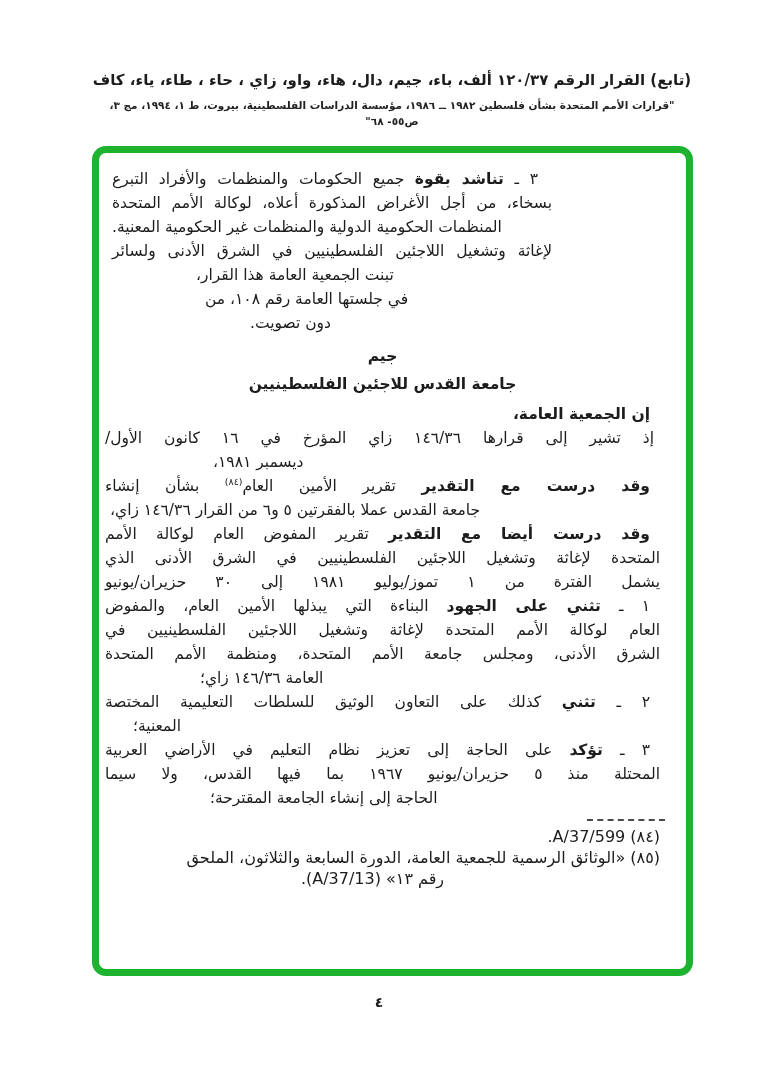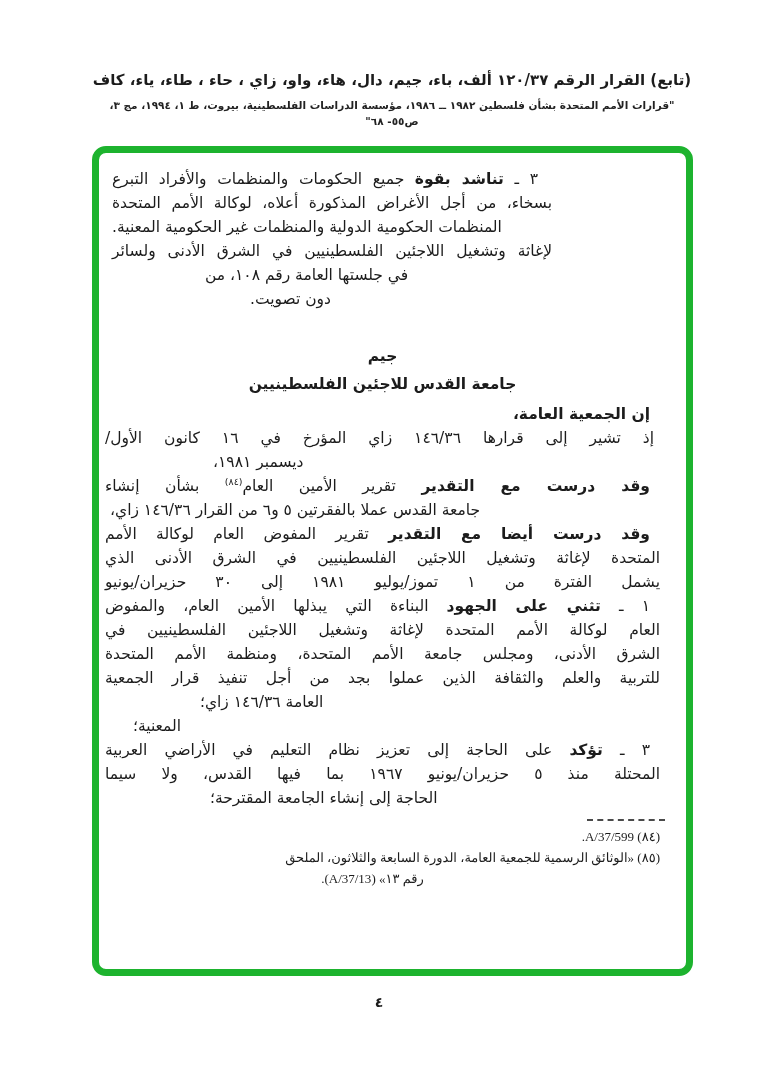--- a/index.html
+++ b/index.html
@@ -29,21 +29,21 @@
   .b{font-weight:bold;}
   .sup{font-size:9.5px;vertical-align:super;line-height:0;margin-top:7px;}
   .ind14{padding-right:14px;}
   .ind10{padding-right:10px;}
   .ind6{padding-right:6px;}
   .pl84{padding-left:84px;} .pl93{padding-left:93px;} .pl138{padding-left:138px;}
   .pl108{padding-left:108px;} .pl5{padding-left:5px;} .pl85{padding-left:85px;}
   .pl95{padding-left:95px;} .pl28{padding-left:28px;} .pl105{padding-left:105px;}
   .gt12{margin-top:12px;} .gt4{margin-top:4px;} .gt6{margin-top:6px;}
   .fnsep{border-top:2px dashed #4a4a4a;width:78px;margin:9px -5px 5px auto;}
-  .fn{font-size:13px;line-height:21px;font-family:Liberation Serif, serif;}
+  .fn{font-size:16px;line-height:21px;}
   .fn-cont{padding-left:0;padding-right:0;text-align:center;padding-right:20px;}
   .pgnum{position:absolute;top:994px;left:0;width:758px;text-align:center;
          font-size:14px;font-weight:bold;direction:rtl;}
 </style>
 </head>
 <body>
 
 <div class="page">
 
   <div class="hdr">
@@ -51,20 +51,21 @@
     <div class="hdr-src">"قرارات الأمم المتحدة بشأن فلسطين ١٩٨٢ ــ ١٩٨٦، مؤسسة الدراسات الفلسطينية، بيروت، ط ١، ١٩٩٤، مج ٣، ص٥٥- ٦٨"</div>
   </div>
 
   <div class="gbox"></div>
 
   <div class="colA">
     <div class="ln j ind14"><span>٣ ـ </span><span class="b">تناشد بقوة</span><span> جميع الحكومات والمنظمات والأفراد التبرع</span></div>
     <div class="ln j">بسخاء، من أجل الأغراض المذكورة أعلاه، لوكالة الأمم المتحدة</div>
     <div class="ln left">المنظمات الحكومية الدولية والمنظمات غير الحكومية المعنية.</div>
     <div class="ln j">لإغاثة وتشغيل اللاجئين الفلسطينيين في الشرق الأدنى ولسائر</div>
+    <div class="ln left pl84">تبنت الجمعية العامة هذا القرار،</div>
     <div class="ln left pl93">في جلستها العامة رقم ١٠٨، من</div>
     <div class="ln left pl138">دون تصويت.</div>
   </div>
 
   <div class="colB">
     <div class="ln center b gt12">جيم</div>
     <div class="ln center b gt4">جامعة القدس للاجئين الفلسطينيين</div>
 
     <div class="ln right b ind10 gt6">إن الجمعية العامة،</div>
 
@@ -74,23 +75,23 @@
     <div class="ln j ind10"><span class="b">وقد درست مع التقدير</span><span> تقرير الأمين العام</span><span class="sup">(٨٤)</span><span> بشأن إنشاء</span></div>
     <div class="ln left pl5">جامعة القدس عملا بالفقرتين ٥ و٦ من القرار ١٤٦/٣٦ زاي،</div>
 
     <div class="ln j ind10"><span class="b">وقد درست أيضا مع التقدير</span><span> تقرير المفوض العام لوكالة الأمم</span></div>
     <div class="ln j">المتحدة لإغاثة وتشغيل اللاجئين الفلسطينيين في الشرق الأدنى الذي</div>
     <div class="ln j">يشمل الفترة من ١ تموز/يوليو ١٩٨١ إلى ٣٠ حزيران/يونيو</div>
 
     <div class="ln j ind10"><span>١ ـ </span><span class="b">تثني على الجهود</span><span> البناءة التي يبذلها الأمين العام، والمفوض</span></div>
     <div class="ln j">العام لوكالة الأمم المتحدة لإغاثة وتشغيل اللاجئين الفلسطينيين في</div>
     <div class="ln j">الشرق الأدنى، ومجلس جامعة الأمم المتحدة، ومنظمة الأمم المتحدة</div>
-    <div class="ln j">للتربية والعلم والثقافة الذين عملوا بجد من أجل تنفيذ قرار الجمعية</div>
     <div class="ln left pl95">العامة ١٤٦/٣٦ زاي؛</div>
 
+    <div class="ln j ind10"><span>٢ ـ </span><span class="b">تثني</span><span> كذلك على التعاون الوثيق للسلطات التعليمية المختصة</span></div>
     <div class="ln left pl28">المعنية؛</div>
 
     <div class="ln j ind10"><span>٣ ـ </span><span class="b">تؤكد</span><span> على الحاجة إلى تعزيز نظام التعليم في الأراضي العربية</span></div>
     <div class="ln j">المحتلة منذ ٥ حزيران/يونيو ١٩٦٧ بما فيها القدس، ولا سيما</div>
     <div class="ln left pl105">الحاجة إلى إنشاء الجامعة المقترحة؛</div>
 
     <div class="fnsep"></div>
     <div class="fn right">(٨٤) A/37/599.</div>
     <div class="fn right">(٨٥) «الوثائق الرسمية للجمعية العامة، الدورة السابعة والثلاثون، الملحق</div>
     <div class="fn fn-cont">رقم ١٣» (A/37/13).</div>

